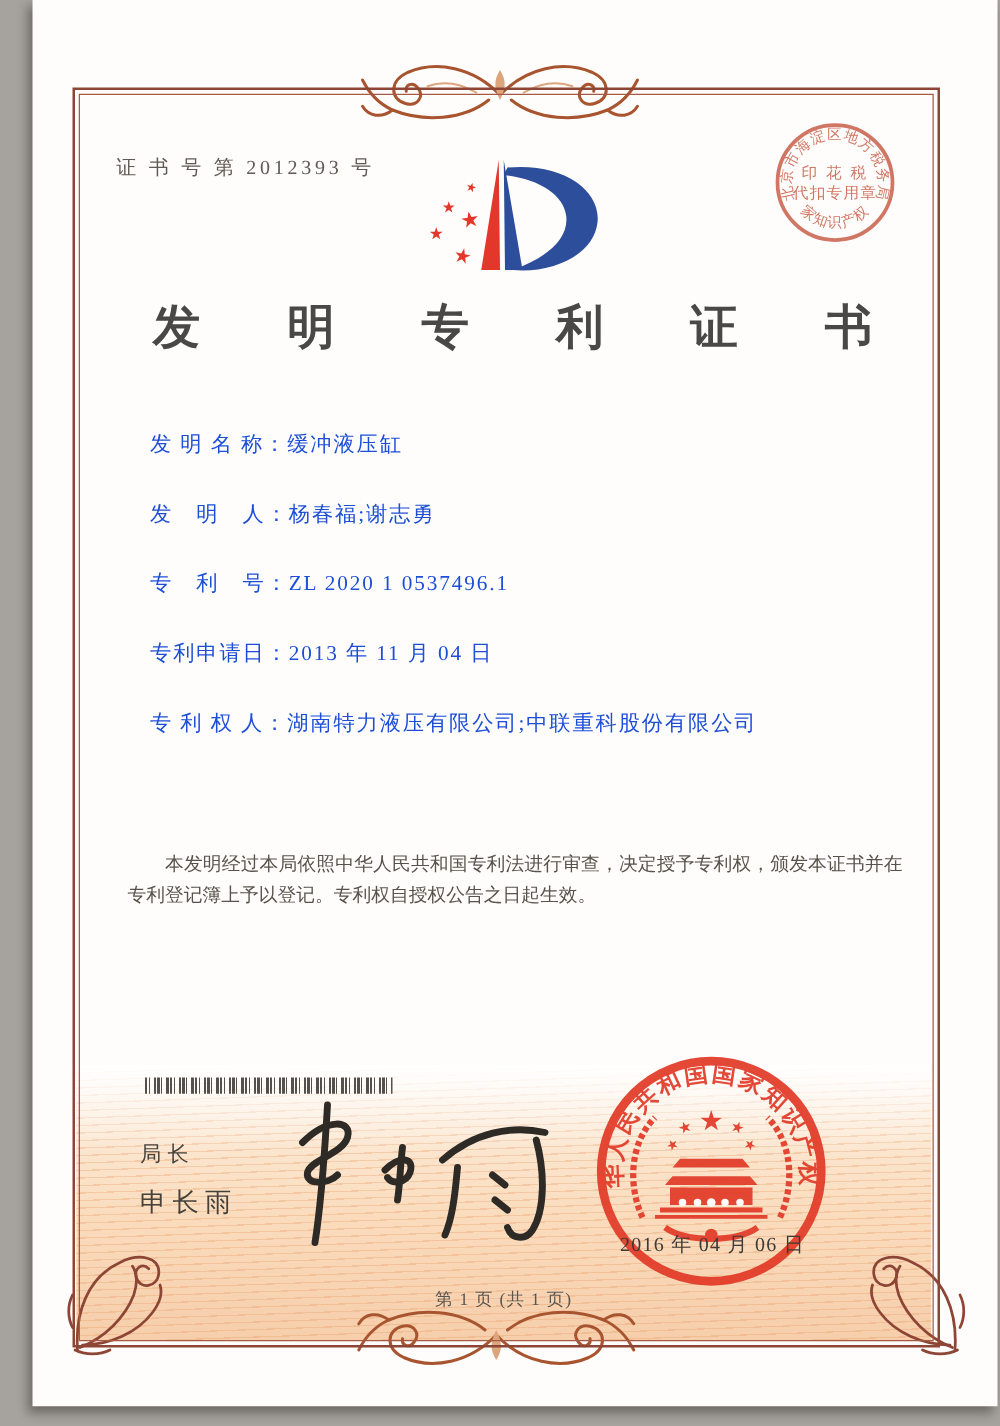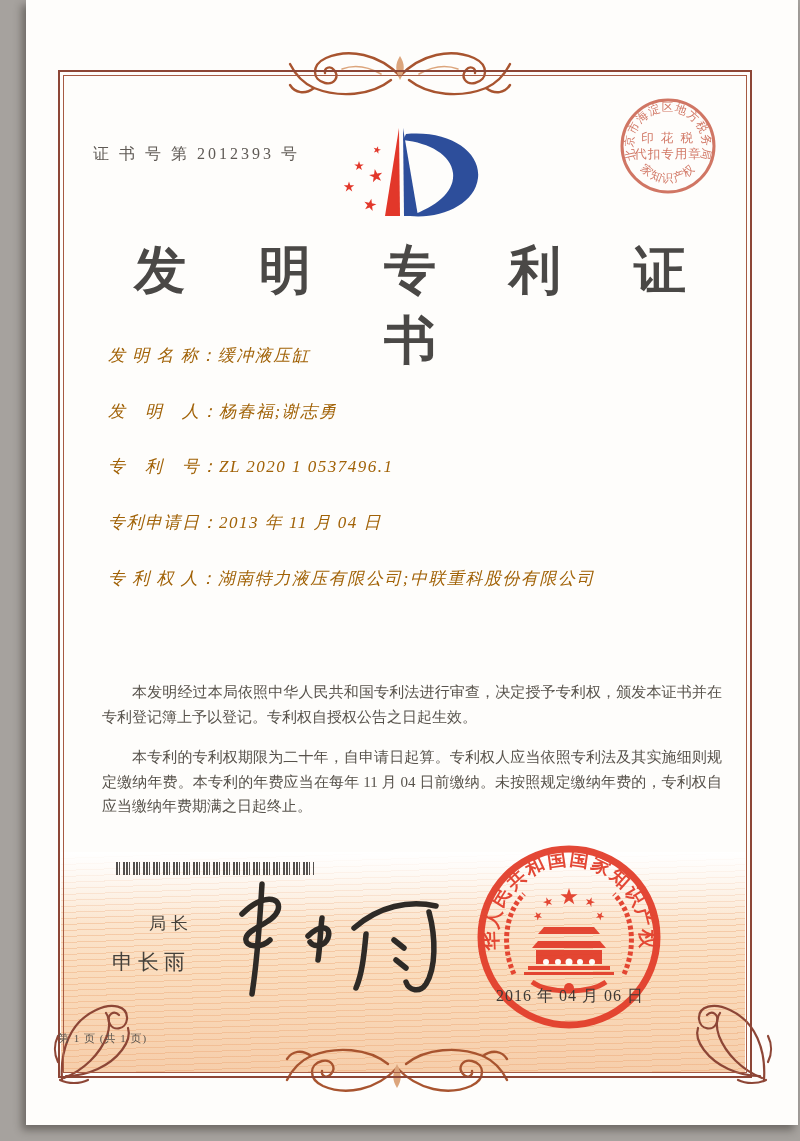--- a/index.html
+++ b/index.html
@@ -24,42 +24,42 @@
   }
   
   .peach{
     position:absolute;left:35px;top:852px;width:684px;height:220px;z-index:1;
     background-image:
       linear-gradient(to bottom,#ffffff 0%,rgba(255,255,255,0) 32%),
       repeating-linear-gradient(178deg,rgba(233,152,96,.33) 0px,rgba(233,152,96,.33) 1px,rgba(255,255,255,0) 1px,rgba(255,255,255,0) 6px),
       linear-gradient(to bottom,#fdf1e4 0%,#fadcbd 55%,#f6ceab 100%);
   }
   .abs{position:absolute;z-index:3;}
-  .cert-number{left:67px;top:124px;font-size:16px;letter-spacing:3px;color:#5f5a55;margin-top:20px;}
+  .cert-number{left:67px;top:124px;font-size:16px;letter-spacing:3px;color:#5f5a55;}
   .logo{left:314px;top:126px;width:140px;height:95px;}
   .title{
     left:32px;top:236px;width:690px;text-align:center;
-    font-size:52px;font-weight:600;color:#4a4846;
+    font-size:38px;font-weight:600;color:#4a4846;
     letter-spacing:30px;padding-left:44px;box-sizing:border-box;
   }
-  .field{left:82px;font-size:17px;color:#a16207;letter-spacing:1.5px;white-space:nowrap;font-style:italic;}
+  .field{left:94px;font-size:17px;color:#1d4ed8;letter-spacing:1.5px;white-space:nowrap;}
   .f0{top:344px}.f1{top:400px}.f2{top:455px}.f3{top:511px}.f4{top:567px}.f5{top:623px}
   .paras{left:60px;top:664px;width:652px;font-size:15px;line-height:24.5px;
     color:#57524b;text-align:justify;}
   .paras p{margin:16px;text-indent:2em;}
   .barcode{
     left:90px;top:862px;width:198px;height:13px;opacity:.85;
     background:repeating-linear-gradient(90deg,#35322f 0 2px,transparent 2px 3px,#35322f 3px 4px,transparent 4px 7px,#35322f 7px 9px,transparent 9px 10px);
   }
-  .director-title{left:86px;top:912px;font-size:17px;letter-spacing:5px;color:#45413b;font-family:"Liberation Sans",sans-serif;margin-left:37px;}
+  .director-title{left:86px;top:912px;font-size:17px;letter-spacing:5px;color:#45413b;font-family:"Liberation Sans",sans-serif;}
   .director-name{left:86px;top:948px;font-size:21px;letter-spacing:5px;color:#45413b;font-family:"Liberation Sans",sans-serif;}
   .signature{left:178px;top:876px;width:250px;height:125px;}
   .seal{left:448px;top:842px;width:190px;height:190px;opacity:.93;}
   .seal-date{left:470px;top:986px;font-size:16px;letter-spacing:1px;color:#3e3a36;}
-  .footer{left:32px;top:1031px;width:690px;text-align:left;font-size:11px;letter-spacing:1px;color:#5a554f;}
+  .footer{left:32px;top:1031px;width:690px;text-align:center;font-size:14px;letter-spacing:1px;color:#5a554f;}
   .stamp{left:572px;top:76px;width:140px;height:140px;opacity:.85;}
   .orn{z-index:2;}
   .orn-top{left:257px;top:40px;width:234px;height:64px;}
   .orn-bottom{left:254px;top:1040px;width:234px;height:64px;transform:scaleY(-1);}
   .orn-bl{left:26px;top:992px;width:100px;height:95px;}
   .orn-br{left:648px;top:992px;width:100px;height:95px;transform:scaleX(-1);}
   svg text{font-family:"Liberation Serif","DejaVu Serif",serif;}
 </style>
 </head>
 <body>
@@ -156,21 +156,20 @@
   <div class="abs title">发 明 专 利 证 书</div>
 
   <div class="abs field f0"><span>发 明 名 称：</span><span>缓冲液压缸</span></div>
   <div class="abs field f1"><span>发　明　人：</span><span>杨春福;谢志勇</span></div>
   <div class="abs field f2"><span>专　利　号：</span><span>ZL 2020 1 0537496.1</span></div>
   <div class="abs field f3"><span>专利申请日：</span><span>2013 年 11 月 04 日</span></div>
   <div class="abs field f4"><span>专 利 权 人：</span><span>湖南特力液压有限公司;中联重科股份有限公司</span></div>
 
   <div class="abs paras">
     <p>本发明经过本局依照中华人民共和国专利法进行审查，决定授予专利权，颁发本证书并在专利登记簿上予以登记。专利权自授权公告之日起生效。</p>
-    <p>本专利的专利权期限为二十年，自申请日起算。专利权人应当依照专利法及其实施细则规定缴纳年费。本专利的年费应当在每年 11 月 04 日前缴纳。未按照规定缴纳年费的，专利权自应当缴纳年费期满之日起终止。</p>
   </div>
 
   <div class="abs barcode"></div>
   <div class="abs director-title">局长</div>
   <div class="abs director-name">申长雨</div>
 
   <svg class="abs signature" viewBox="0 0 250 125">
     <g fill="none" stroke="#2e2a26" stroke-width="5.5" stroke-linecap="round">
       <path d="M38,38 C58,18 78,20 74,34 C70,47 44,52 42,62 C40,72 58,72 66,64"></path>
       <path d="M58,8 C56,40 54,80 48,118"></path>

